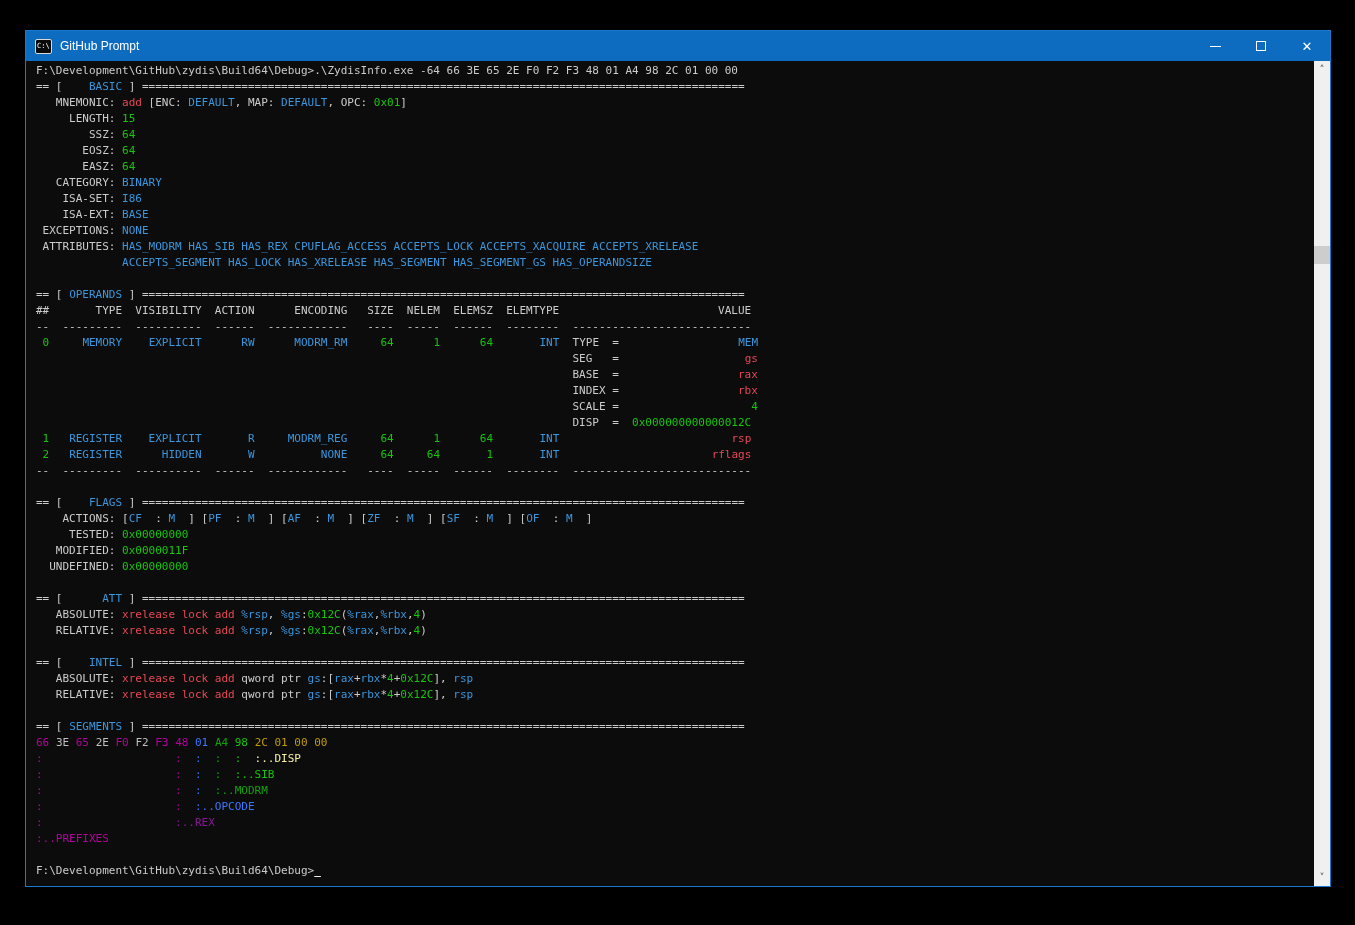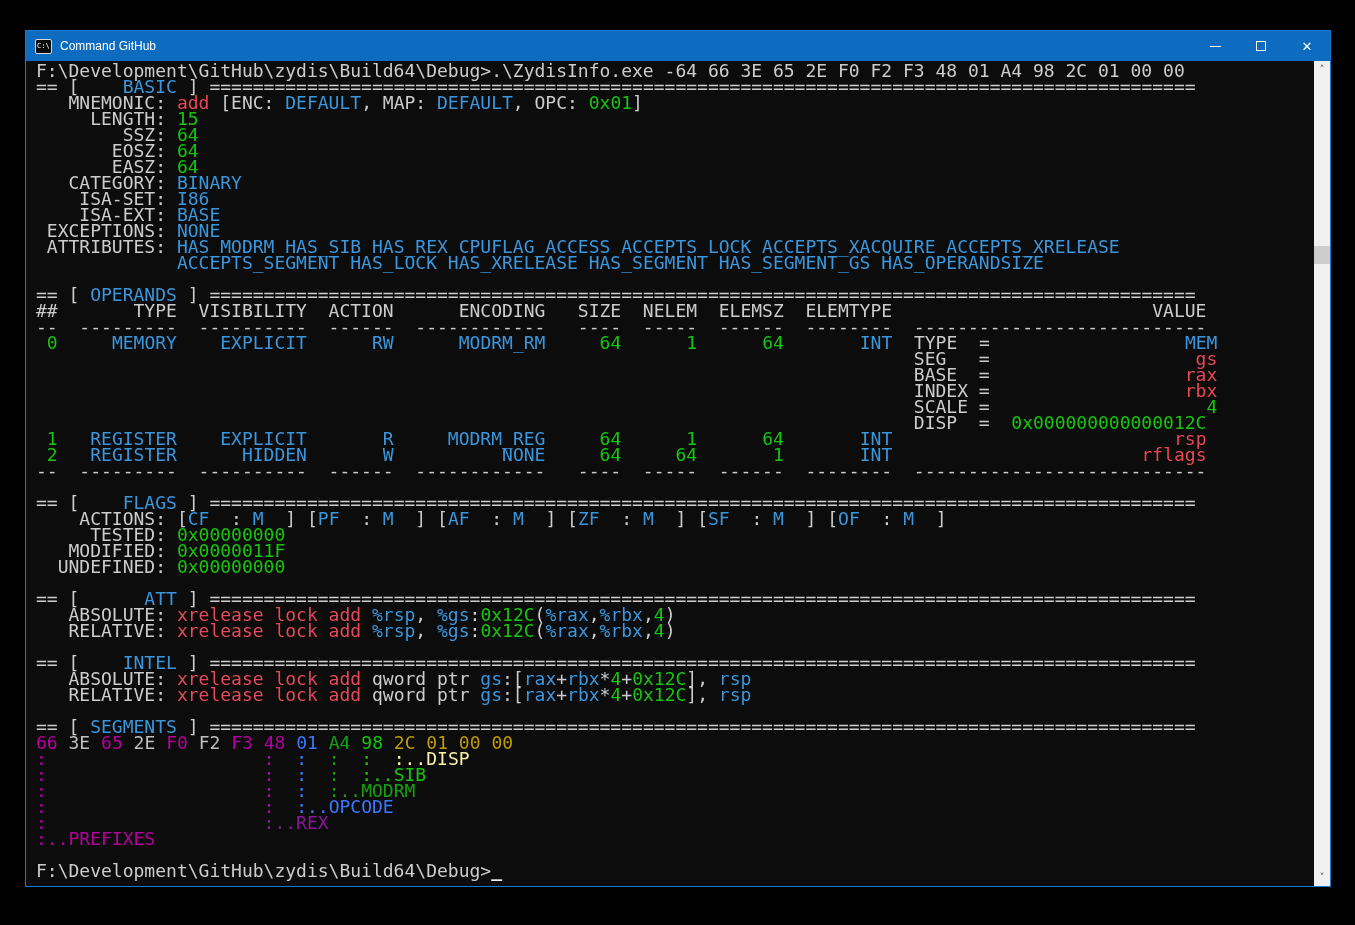--- a/index.html
+++ b/index.html
@@ -17,41 +17,41 @@
   .window-title { color:#ffffff; font-size:12px; margin-left:8px; }
   .controls { display:flex; height:30px; }
   .ctrl { width:46px; height:30px; display:flex; align-items:center; justify-content:center;
           color:#fff; font-size:12px; }
   .min-bar { width:11px; height:1px; background:#ffffff; }
   .max-box { width:10px; height:10px; border:1px solid #ffffff; }
   .close-glyph { font-size:13px; line-height:13px; }
   .console { position:absolute; top:30px; left:0; right:0; bottom:0; background:#0C0C0C; }
   pre#term { position:absolute; left:10px; top:2px; right:18px; bottom:0;
              font-family:"DejaVu Sans Mono","Liberation Mono", monospace;
-             font-size:18px; overflow:hidden; }
+             font-size:11px; overflow:hidden; }
   .trow { height:16px; line-height:16px; white-space:pre; }
   .cursor { font-weight:bold; color:#EDEDED; }
   .scrollbar { position:absolute; top:0; right:0; bottom:0; width:16px; background:#F0F0F0; }
   .sb-arrow { position:absolute; left:0; width:16px; height:17px; text-align:center;
               line-height:17px; color:#505050; font-size:10px;
               font-family:"DejaVu Sans", sans-serif; }
   .sb-arrow.up { top:0; }
   .sb-arrow.down { bottom:0; }
   .sb-thumb { position:absolute; left:0; width:16px; top:185px; height:18px; background:#CDCDCD; }
 </style>
 </head>
 <body>
 
 <div>
   <div class="window">
 
     <div class="titlebar">
       <div class="titlebar-left">
         <span class="cmd-icon">C:\</span>
-        <span class="window-title">Command GitHub</span>
+        <span class="window-title">GitHub Prompt</span>
       </div>
       <div class="controls">
         <div class="ctrl">
           <span class="min-bar"></span>
         </div>
         <div class="ctrl">
           <span class="max-box"></span>
         </div>
         <div class="ctrl">
           <span class="close-glyph">✕</span>

